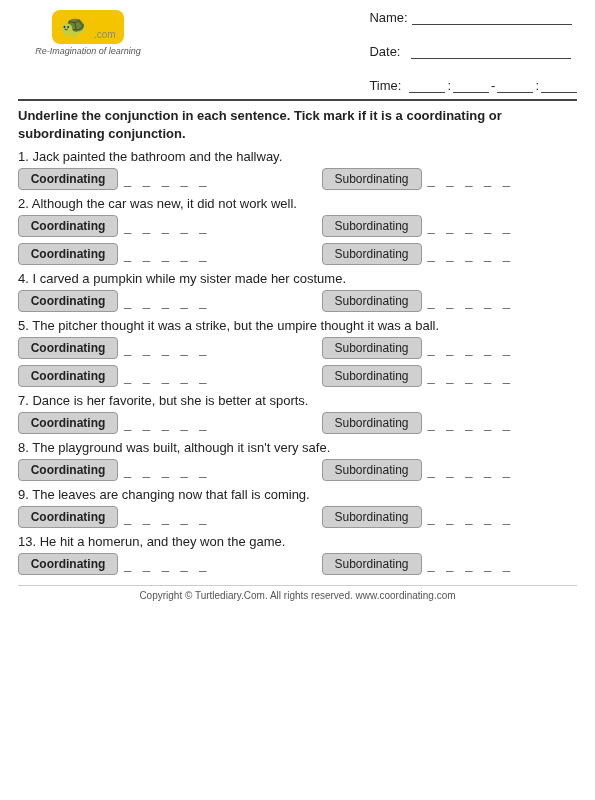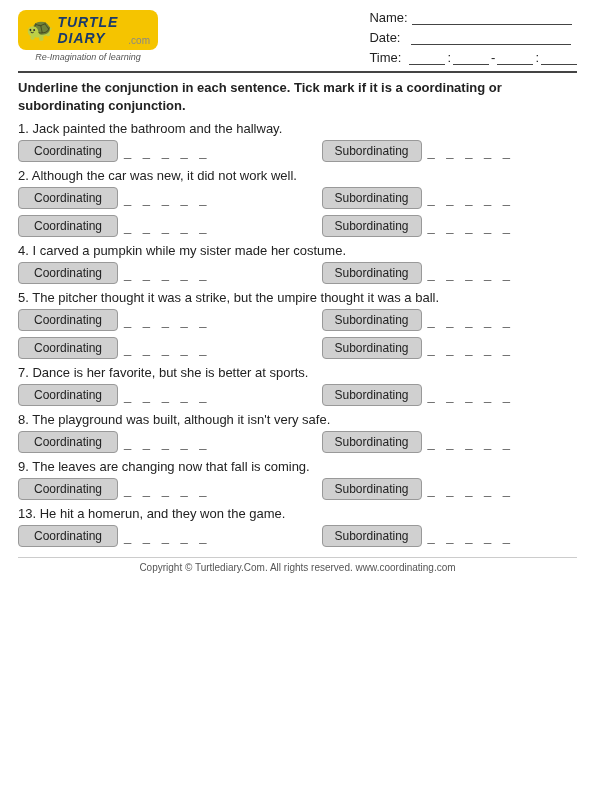--- a/index.html
+++ b/index.html
@@ -56,21 +56,21 @@
       margin-left: 2px;
     }
     .logo-tagline {
       font-size: 9px;
       color: #555;
       font-style: italic;
     }
     .fields-area {
       display: flex;
       flex-direction: column;
-      gap: 5px;
+      gap: 19px;
       font-size: 13px;
     }
     .field-row {
       display: flex;
       align-items: center;
       gap: 4px;
     }
     .field-label {
       min-width: 38px;
       font-weight: normal;
@@ -114,21 +114,21 @@
       gap: 8px;
       margin-bottom: 6px;
       margin-top: 2px;
     }
     .coord-btn {
       background: #d0d0d0;
       border: 1px solid #999;
       border-radius: 4px;
       padding: 3px 10px;
       font-size: 12px;
-      font-weight: normal;
+      font-weight: bold;
       min-width: 100px;
       text-align: center;
       cursor: pointer;
       display: inline-block;
     }
     .subord-btn {
       background: #d0d0d0;
       border: 1px solid #999;
       border-radius: 4px;
       padding: 3px 10px;
@@ -172,21 +172,20 @@
   </style>
 </head>
 <body>
 
 <div class="page">
 
   <div class="header">
     <div class="logo-area">
       <div class="logo-box">
         <span class="logo-turtle">🐢</span>
-        <span class="logo-text">TURTLE DIARY</span>
         <span class="logo-com">.com</span>
       </div>
       <span class="logo-tagline">Re-Imagination of learning</span>
     </div>
     <div class="fields-area">
       <div class="field-row">
         <span class="field-label">Name:</span>
         <span class="field-line"></span>
       </div>
       <div class="field-row">

